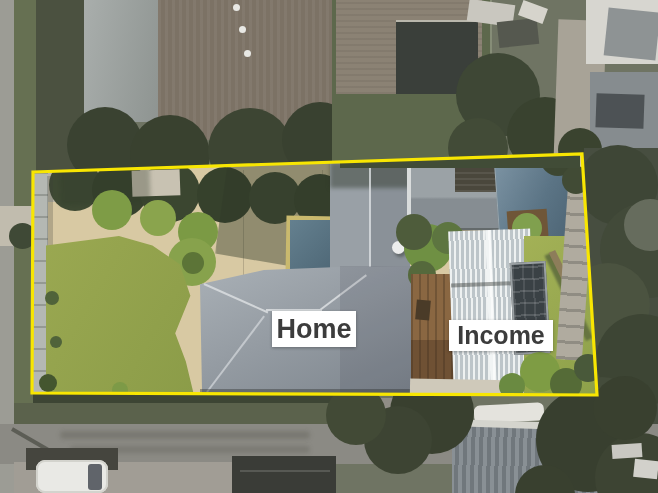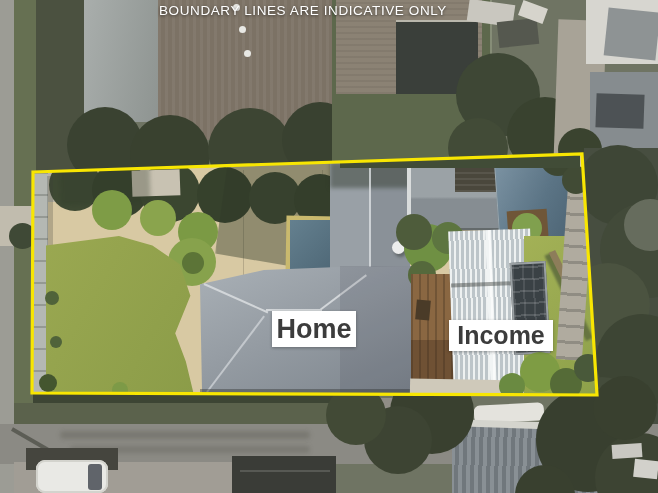--- a/index.html
+++ b/index.html
@@ -195,15 +195,14 @@
   </div>
 
   <svg class="bnd" width="658" height="493" viewBox="0 0 658 493">
     <polygon fill="none" stroke="#f8e602" stroke-width="3.2" stroke-linejoin="miter" points="33,172 582,154 597,395 32,393"></polygon>
   </svg>
 
   <div class="label" style="left:449px;top:320px;width:104px;height:31px;font-size:25px;">Income</div>
 
   <div class="label" style="left:272px;top:311px;width:84px;height:36px;font-size:27px;">Home</div>
 
-  <div class="disclaimer">BOUNDARY LINES ARE INDICATIVE ONLY</div>
 
 </div>
 
 </body></html>

